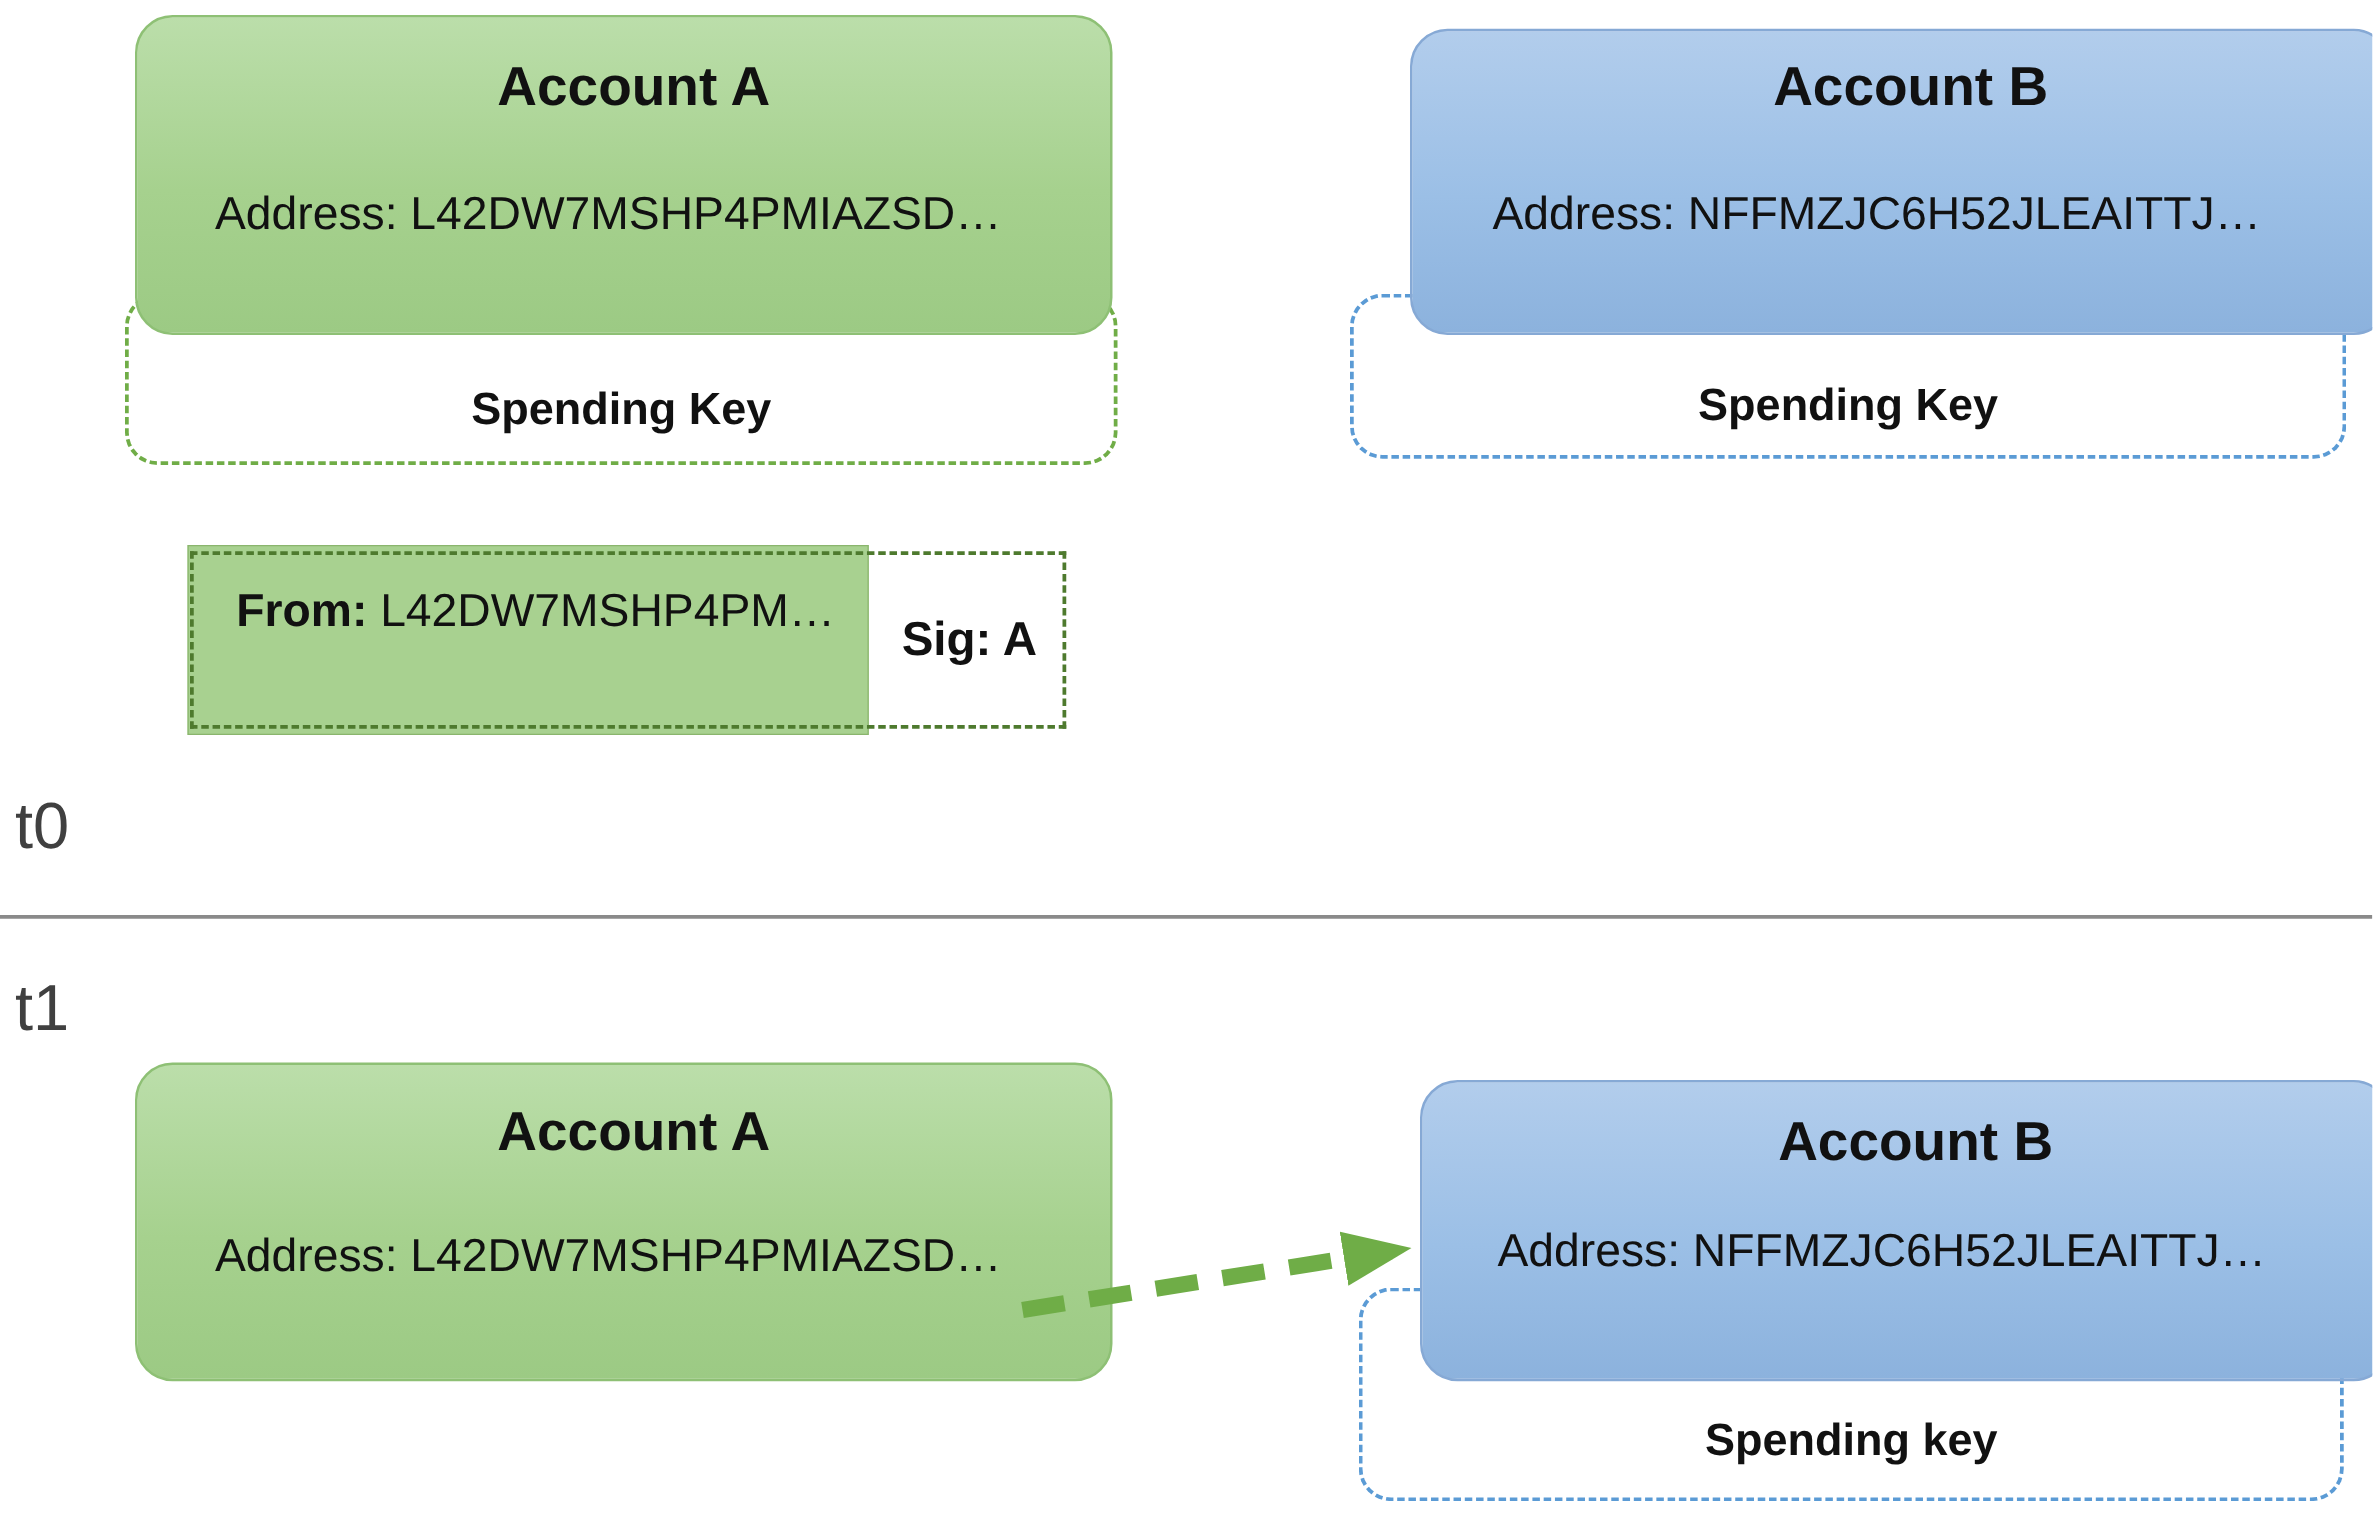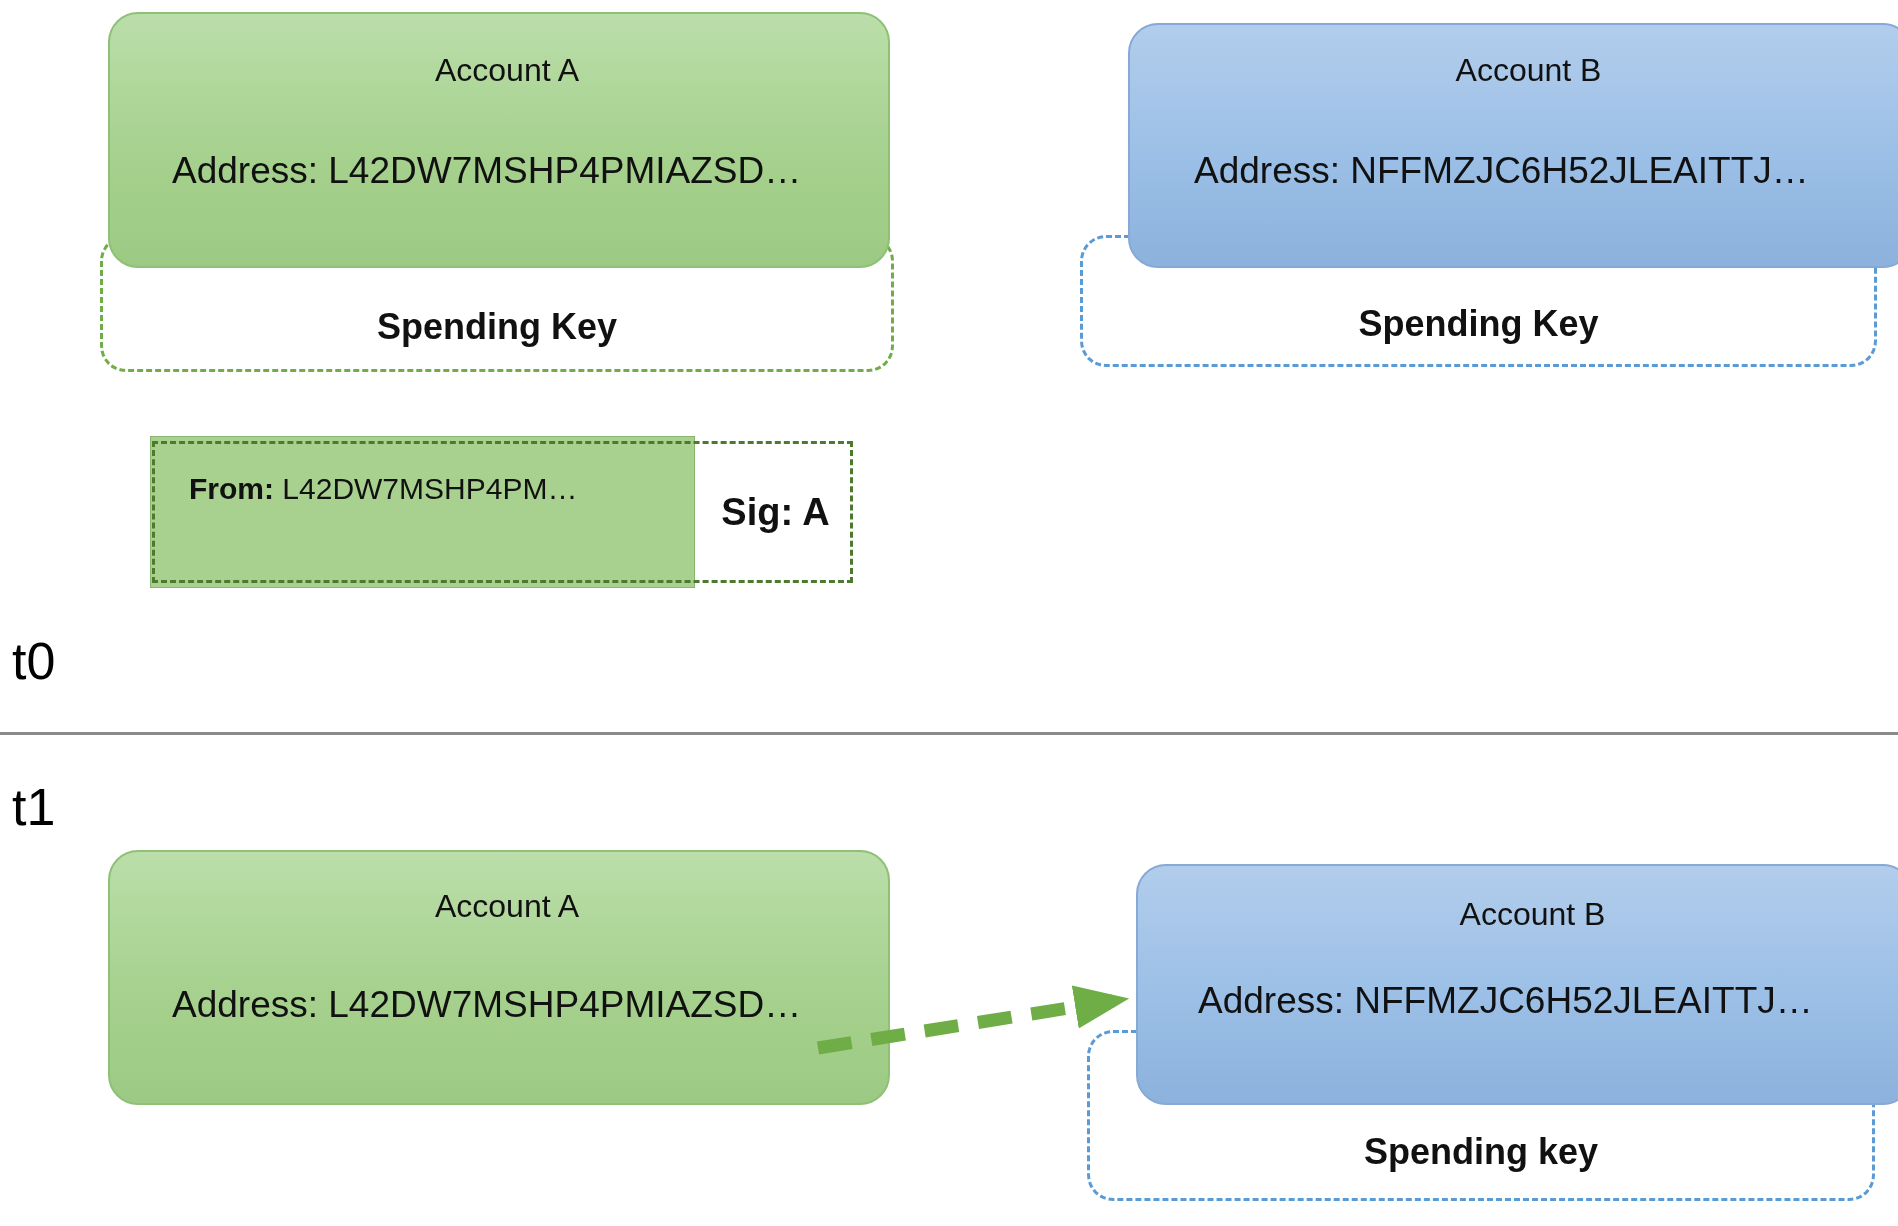--- a/index.html
+++ b/index.html
@@ -24,21 +24,21 @@
     border:2px solid #8ec075;
   }
   .acct-blue{
     background:linear-gradient(180deg,#b2cdec 0%,#9bbfe6 55%,#8cb2dd 100%);
     border:2px solid #86a9d5;
     margin-left:40px;
   }
   .acct-title{
     position:absolute;left:16px;right:0;
     text-align:center;
-    font-size:32px;font-weight:normal;line-height:48px;
+    font-size:44px;font-weight:bold;line-height:48px;
     white-space:nowrap;
   }
   .acct-line{
     position:absolute;
     font-size:37px;line-height:46px;
     white-space:nowrap;
   }
 
   
   .key-box{
@@ -67,34 +67,34 @@
   }
   .tx-box{
     position:absolute;
     left:152px;top:441px;width:701px;height:142px;
     border:3px dashed #4e7a2e;
     box-sizing:border-box;
     z-index:3;
   }
   .tx-line{
     position:absolute;left:34px;
-    font-size:30px;line-height:46px;white-space:nowrap;
+    font-size:37px;line-height:46px;white-space:nowrap;
   }
   .tx-label{font-weight:bold;}
   .tx-sig{
     position:absolute;left:543px;top:0;width:155px;height:136px;
     display:flex;align-items:center;justify-content:center;
     font-size:38px;font-weight:bold;
   }
 
   
   .t-label{
     position:absolute;left:12px;
     font-size:52px;line-height:58px;
-    color:#000000;
+    color:#404040;
     white-space:nowrap;
   }
   .divider{
     position:absolute;left:0;top:732px;width:1898px;height:3px;
     background:#8a8a8a;
   }
 
   
   .misspell{
     text-decoration-line:underline;

